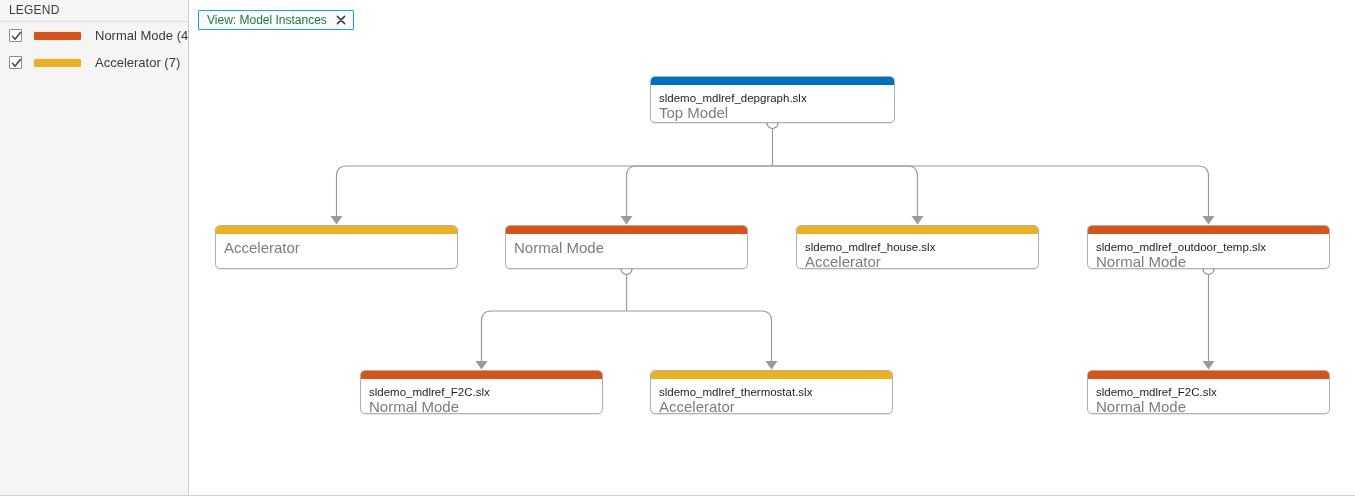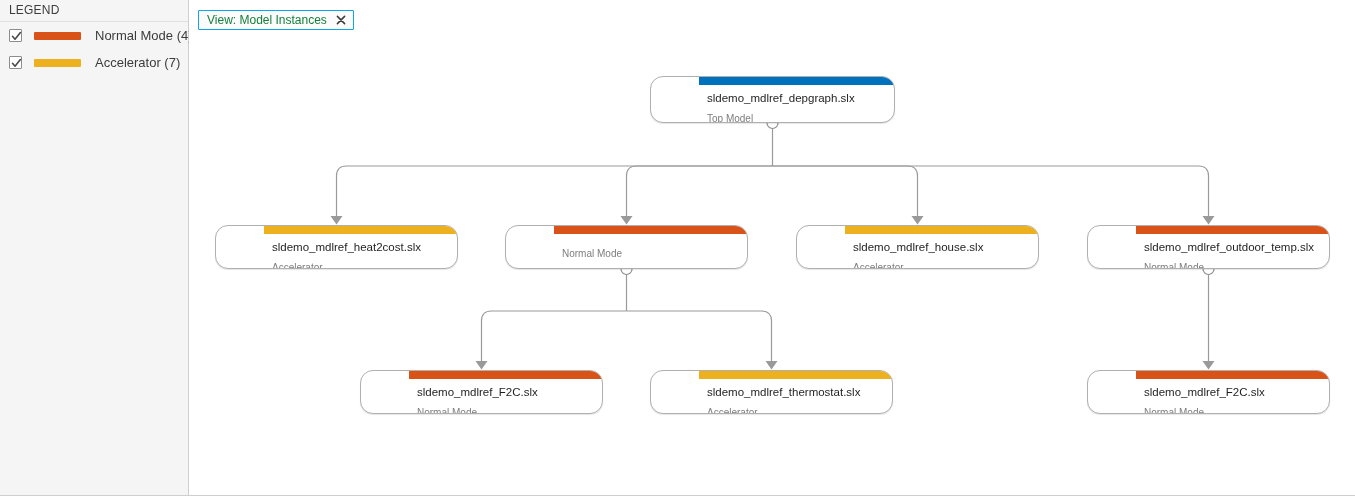--- a/index.html
+++ b/index.html
@@ -130,43 +130,42 @@
     height: 496px;
     pointer-events: none;
   }
 
   
   .node {
     position: absolute;
     box-sizing: border-box;
     background: #ffffff;
     border: 1px solid #b0b0b0;
-    border-radius: 13px;
+    border-radius: 5px;
     overflow: hidden;
     box-shadow: 0 1px 1px rgba(0,0,0,0.10);
-    padding-left: 48px;
   }
   .node-bar {
     height: 8px;
     width: 100%;
   }
   .node-body {
     padding: 6px 8px 7px 8px;
   }
   .node-title {
     font-size: 11.5px;
     color: #1f1f1f;
     line-height: 14px;
     white-space: nowrap;
   }
   .node-sub {
-    font-size: 10px;
+    font-size: 15px;
     color: #7d7d7d;
     line-height: 14px;
-    margin-top: 7px;
+    margin-top: 1px;
     white-space: nowrap;
   }
 </style>
 </head>
 <body>
 
 <div id="app">
 
   <div id="legend-panel">
     <div id="legend-header">LEGEND</div>
@@ -231,21 +230,20 @@
         <div class="node" style="left: 461px; top: 76px; width: 245px; height: 47px;">
           <div class="node-bar" style="background: rgb(0, 114, 189);"></div>
           <div class="node-body">
             <div class="node-title">sldemo_mdlref_depgraph.slx</div>
             <div class="node-sub">Top Model</div>
           </div>
         </div>
         <div class="node" style="left: 26px; top: 225px; width: 243px; height: 44px;">
           <div class="node-bar" style="background: rgb(237, 177, 32);"></div>
           <div class="node-body">
-            <div class="node-title">sldemo_mdlref_heat2cost.slx</div>
             <div class="node-sub">Accelerator</div>
           </div>
         </div>
         <div class="node" style="left: 316px; top: 225px; width: 243px; height: 44px;">
           <div class="node-bar" style="background: rgb(217, 83, 25);"></div>
           <div class="node-body">
             <div class="node-sub">Normal Mode</div>
           </div>
         </div>
         <div class="node" style="left: 607px; top: 225px; width: 243px; height: 44px;">

